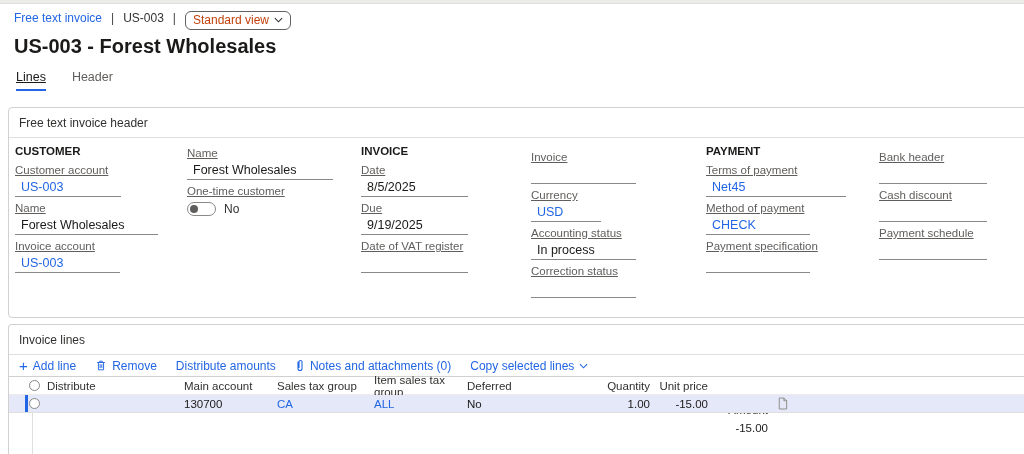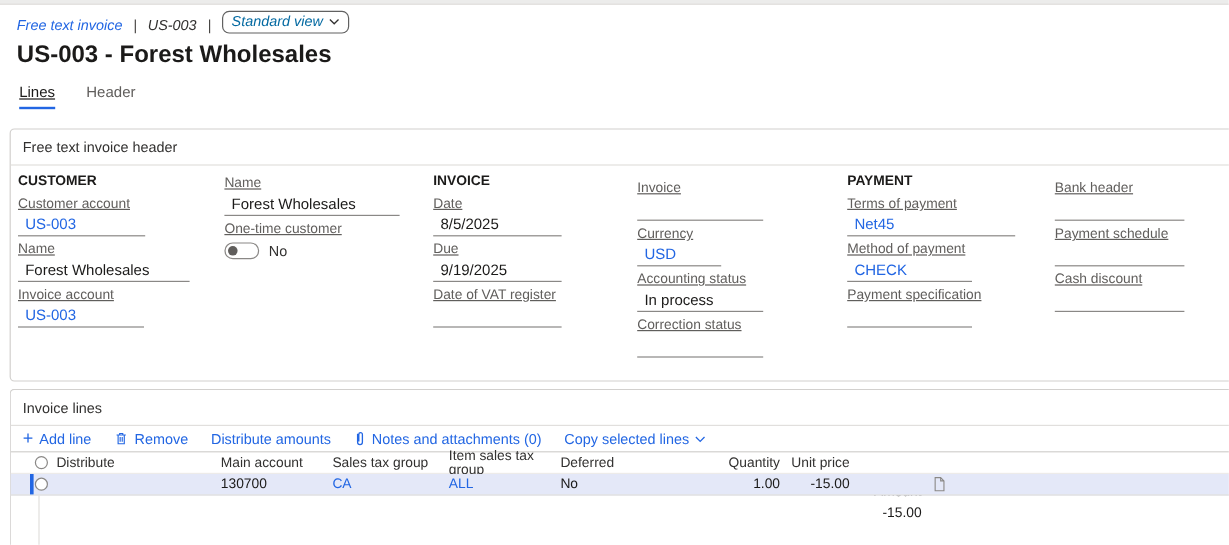--- a/index.html
+++ b/index.html
@@ -1,27 +1,27 @@
 <!DOCTYPE html>
 <html><head>
 <meta charset="utf-8">
 <style>
   * { box-sizing: border-box; margin: 0; padding: 0; }
   html,body { width:1024px; height:454px; overflow:hidden; background:#fff;
     font-family:"Liberation Sans", sans-serif; color:#1B1A19; }
   .top-strip { height:4px; background:#ececeb; border-bottom:1px solid #e1dfdd; }
 
   
-  .breadcrumb { display:flex; align-items:flex-end; gap:9px; padding:7px 0 0 14px;
-    font-size:12px; height:24px;font-style:italic; }
+  .breadcrumb { display:flex; align-items:flex-start; gap:9px; padding:7px 0 0 14px;
+    font-size:12px; height:24px; }
   .bc-link { color:#2266E3; cursor:pointer; }
   .bc-sep { color:#484644; }
   .bc-id { color:#323130; }
   .view-chip { display:inline-flex; align-items:center; gap:5px; border:1px solid #616161;
-    border-radius:6px; padding:1px 7px 2px 7px; font-size:12px; color:#0369a1; cursor:pointer; }
+    border-radius:6px; padding:1px 7px 2px 7px; font-size:12px; color:#c2410c; cursor:pointer; }
   .view-chip svg { stroke:#323130; }
 
   .page-title { font-size:20px; font-weight:700; color:#1B1A19; margin:7px 0 0 14px; line-height:22px; }
 
   
   .tabs { display:flex; gap:26px; margin:13px 0 0 16px; font-size:12.5px; }
   .tab { color:#605E5C; padding-bottom:5px; cursor:pointer; }
   .tab.active { color:#1B1A19; border-bottom:2px solid #2266E3;text-decoration:underline; }
 
   
@@ -195,25 +195,25 @@
         <div class="fvalue" style="width:104px"></div>
       </div>
     </div>
 
     <div class="hcol c6">
       <div class="field">
         <div class="flabel">Bank header</div>
         <div class="fvalue" style="width:108px"></div>
       </div>
       <div class="field">
+        <div class="flabel">Cash discount</div>
+        <div class="fvalue" style="width:108px"></div>
+      </div>
+      <div class="field">
         <div class="flabel">Payment schedule</div>
-        <div class="fvalue" style="width:108px"></div>
-      </div>
-      <div class="field">
-        <div class="flabel">Cash discount</div>
         <div class="fvalue" style="width:108px"></div>
       </div>
     </div>
 
   </div>
 </div>
 
 <div class="panel lp">
   <div class="panel-header">Invoice lines</div>
 

